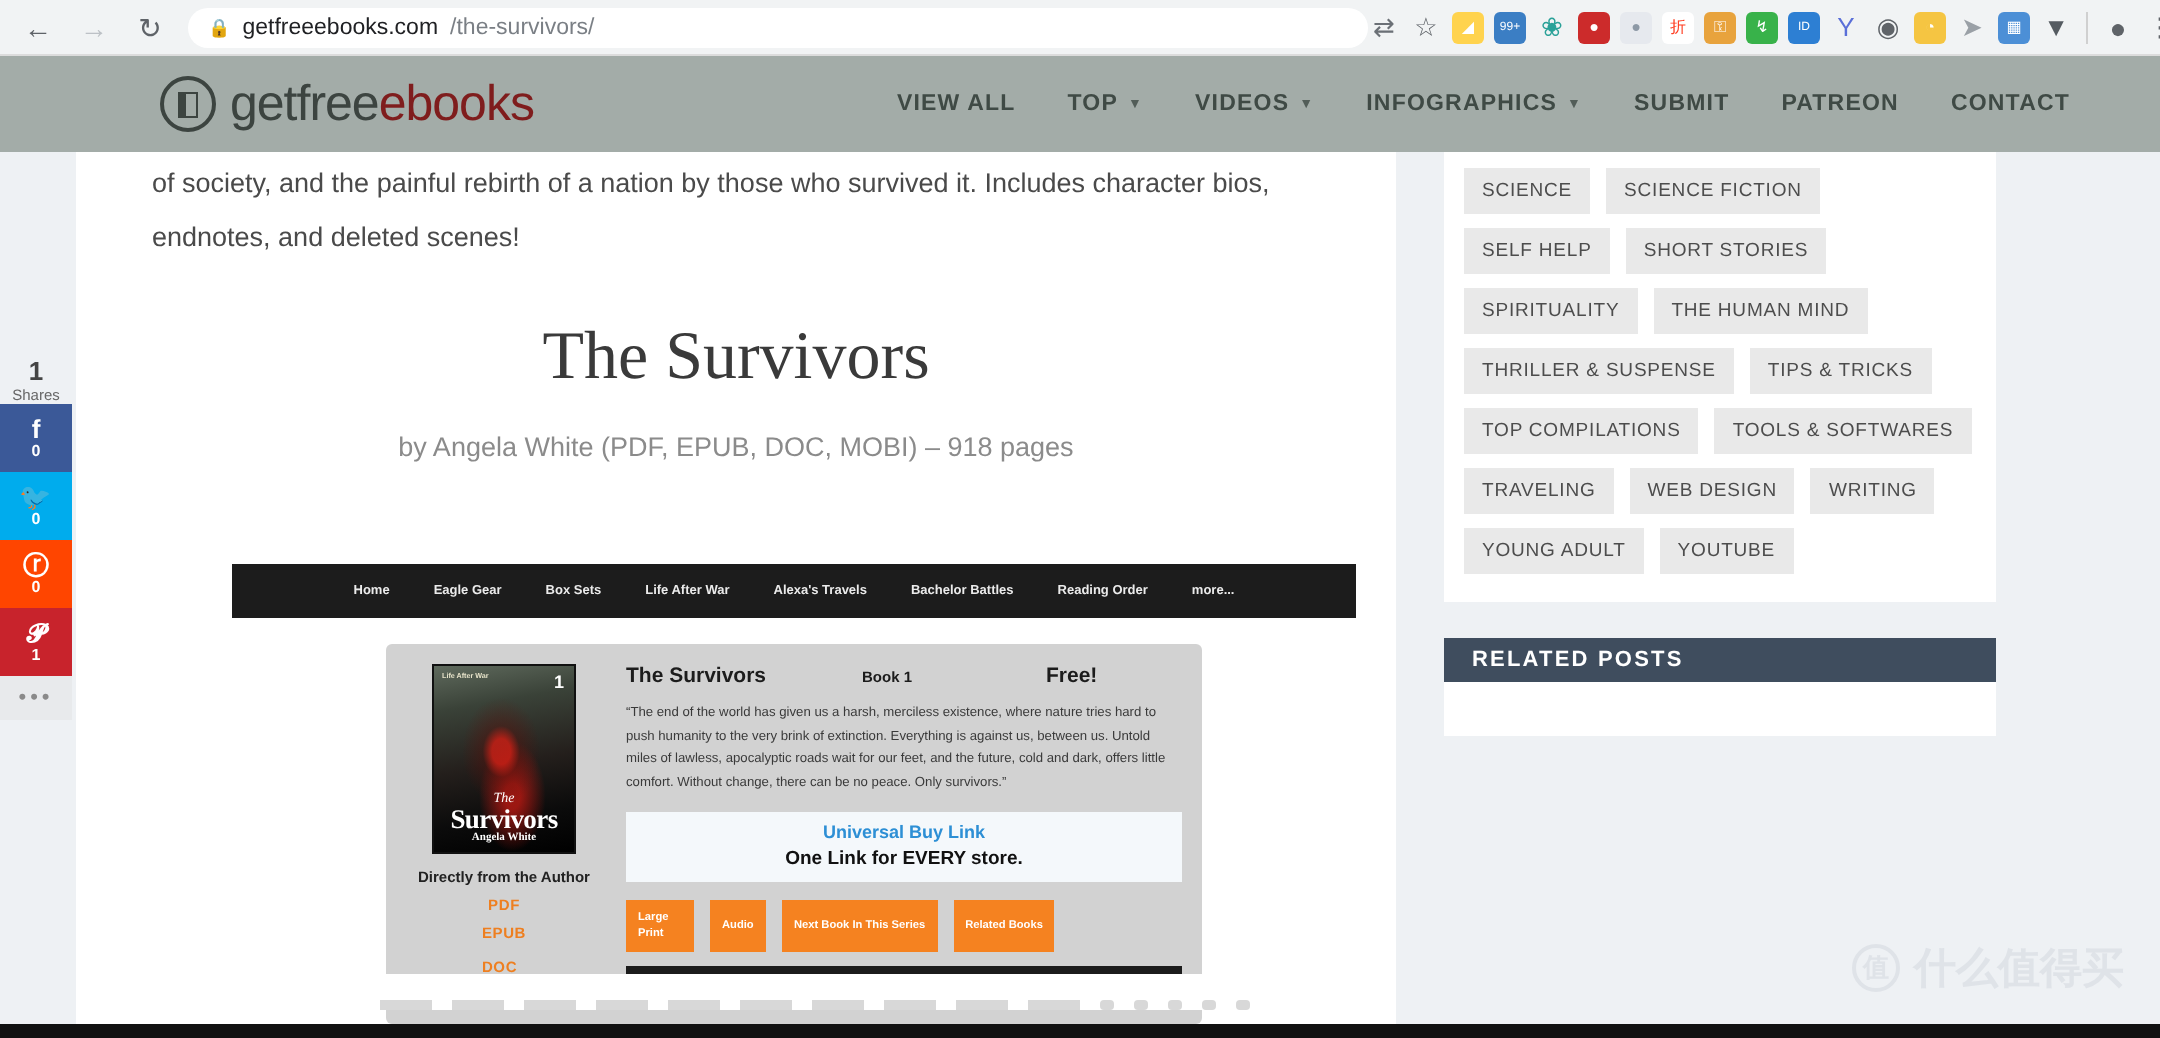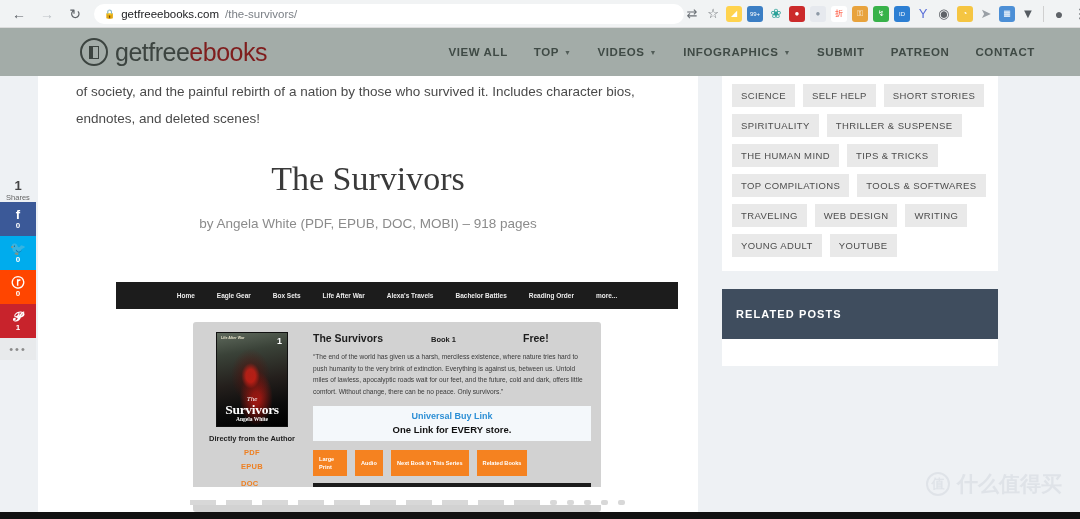--- a/index.html
+++ b/index.html
@@ -210,21 +210,21 @@
     background: #e9e9e9; color: #4d4d4d;
     font-size: 9.5px; letter-spacing: .4px;
     padding: 6px 9px; white-space: nowrap;
   }
   .related {
     margin-top: 18px; background: #fff;
   }
   .related-head {
     background: #3f4d5e; color: #fff;
     font-size: 11px; font-weight: 700; letter-spacing: 1.1px;
-    padding: 19px 14px;
+    padding: 5px 14px;
   }
   .related-body { height: 27px; background: #fff; }
 
   
   .rail { position: absolute; left: 0; top: 103px; width: 36px; }
   .rail-count { text-align: center; color: #444; }
   .rail-count .n { font-size: 13px; font-weight: 700; line-height: 14px; }
   .rail-count .l { font-size: 7.5px; color: #666; }
   .sbtn {
     height: 34px; display: flex; flex-direction: column;
@@ -400,25 +400,26 @@
             <div class="obtn">Related Books</div>
           </div>
         <div class="black-bar"></div>
       </div>
     </div>
   </div>
 
   <div class="sidebar">
     <div class="tagbox">
         <span class="tag">SCIENCE</span>
+        <span class="tag">SCIENCE FICTION</span>
         <span class="tag">SELF HELP</span>
         <span class="tag">SHORT STORIES</span>
         <span class="tag">SPIRITUALITY</span>
+        <span class="tag">THE HUMAN MIND</span>
         <span class="tag">THRILLER &amp; SUSPENSE</span>
-        <span class="tag">THE HUMAN MIND</span>
         <span class="tag">TIPS &amp; TRICKS</span>
         <span class="tag">TOP COMPILATIONS</span>
         <span class="tag">TOOLS &amp; SOFTWARES</span>
         <span class="tag">TRAVELING</span>
         <span class="tag">WEB DESIGN</span>
         <span class="tag">WRITING</span>
         <span class="tag">YOUNG ADULT</span>
         <span class="tag">YOUTUBE</span>
       </div>
     <div class="related">

